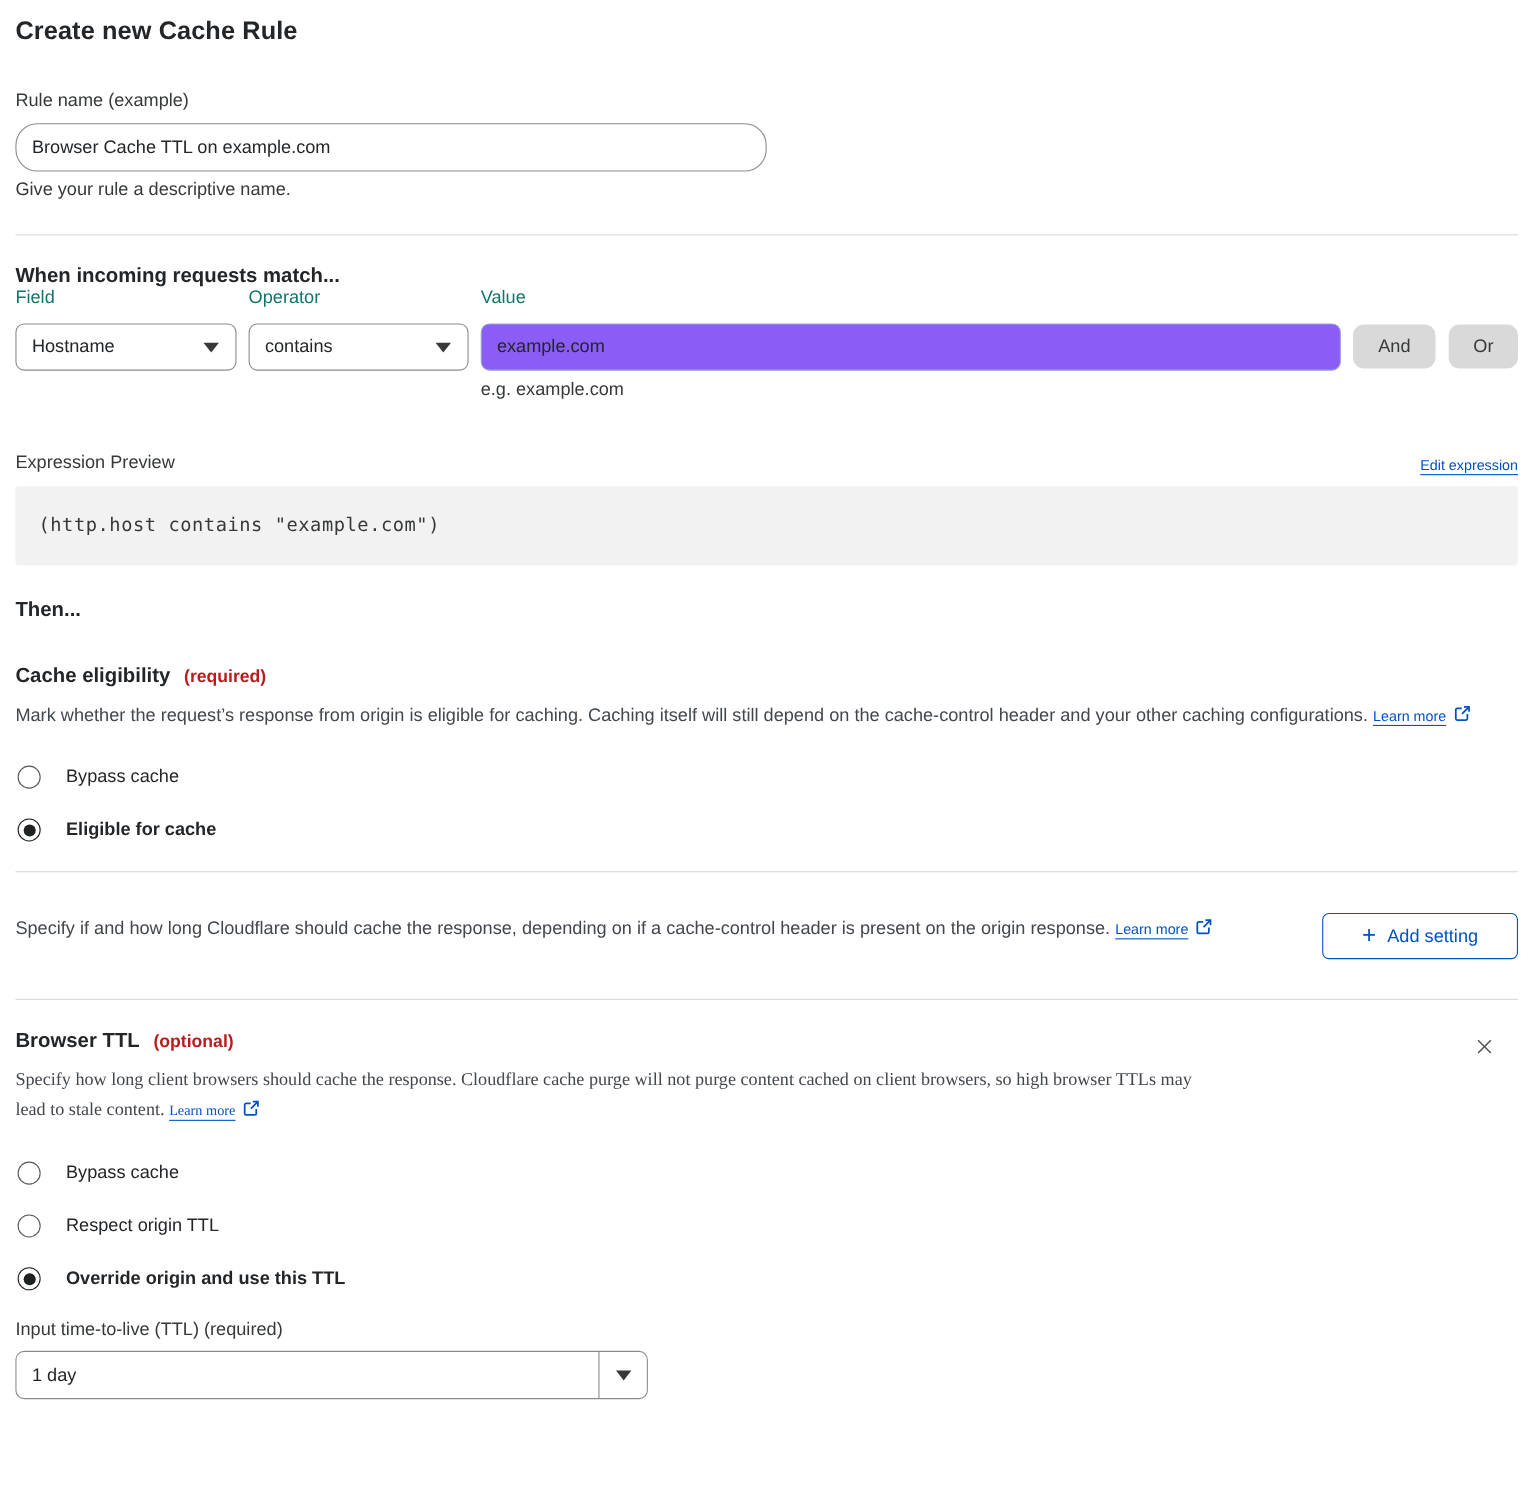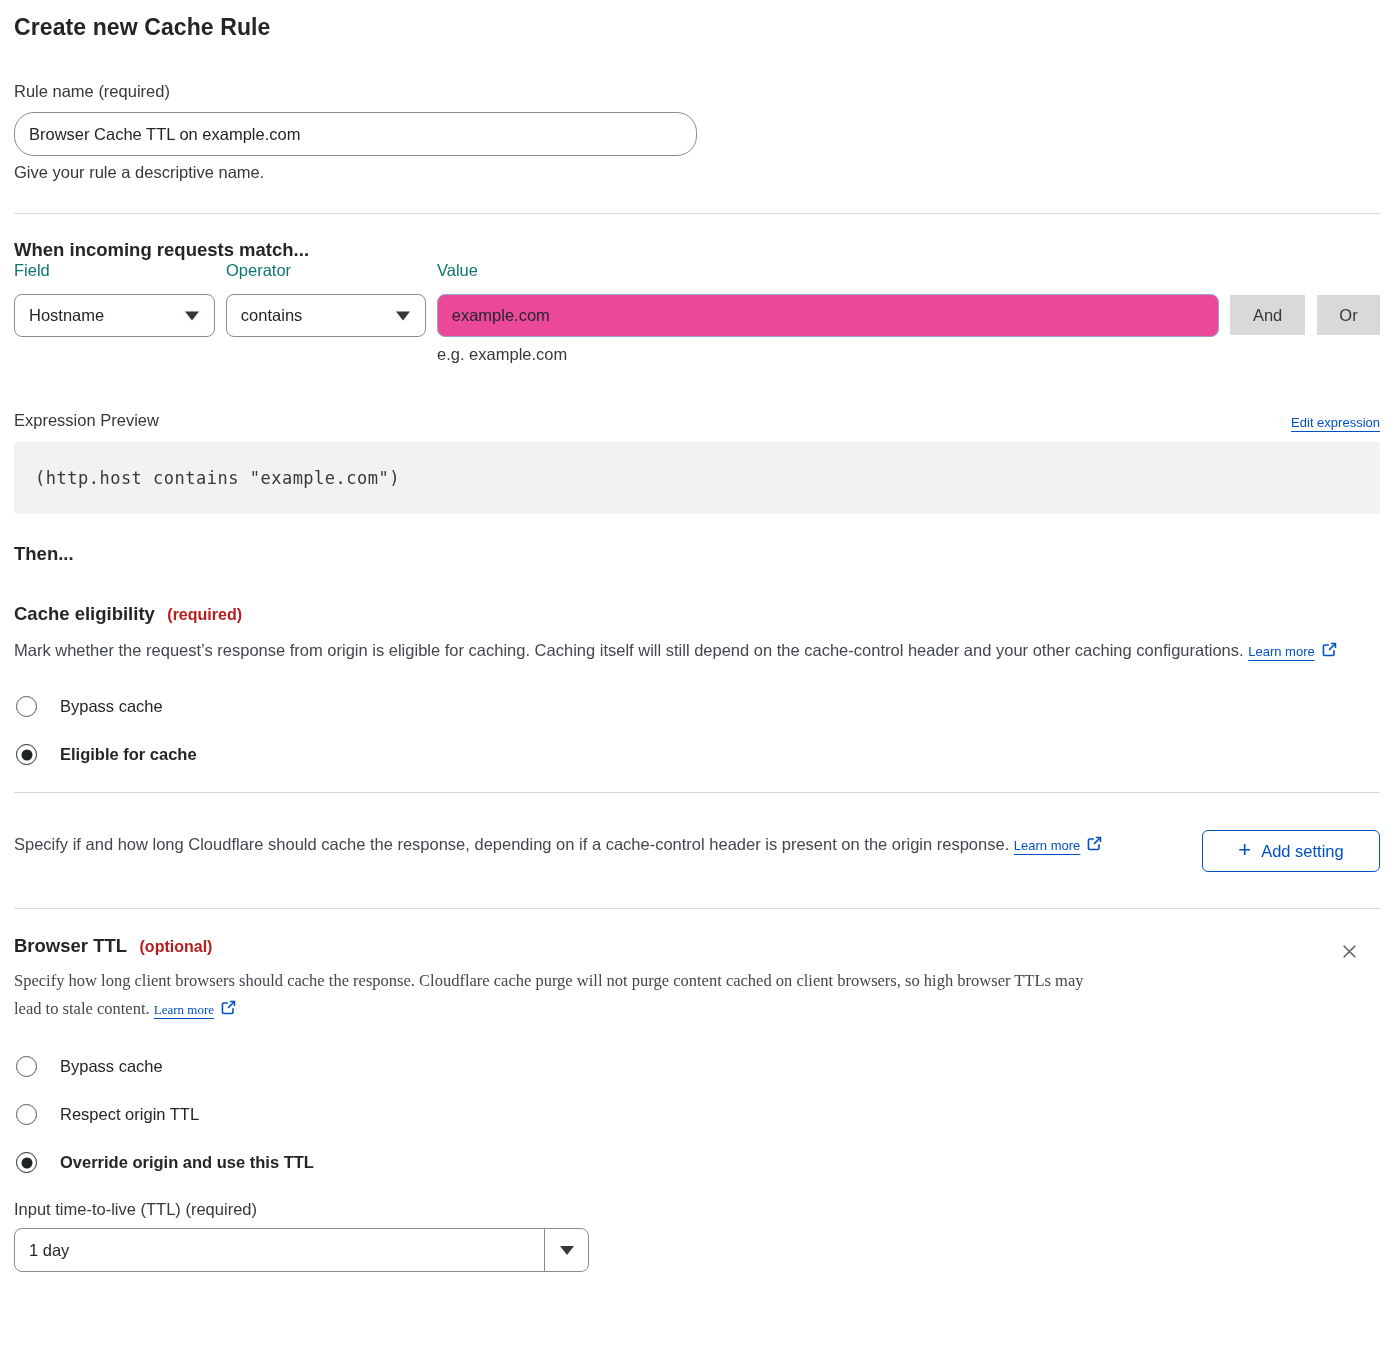--- a/index.html
+++ b/index.html
@@ -55,36 +55,36 @@
     position: absolute;
     right: 15px;
     top: 50%;
     transform: translateY(-50%);
     width: 0; height: 0;
     border-left: 7px solid transparent;
     border-right: 7px solid transparent;
     border-top: 9px solid #36393a;
   }
   .value-input {
-    background: #ec4899;
+    background: #8b5cf6;
     border: 1px solid #96a7cb;
     border-radius: 8px;
     height: 43px;
     font-size: 16.5px;
     color: #232629;
     padding: 0 14px;
     font-family: "Liberation Sans", sans-serif;
     outline: none;
   }
 
   
   .gray-btn {
     background: #d9d9d9;
     border: none;
-    border-radius: 0;
+    border-radius: 10px;
     height: 40px;
     font-family: "Liberation Sans", sans-serif;
     font-size: 16.5px;
     color: #36393a;
     cursor: pointer;
   }
   .outline-btn {
     display: flex;
     align-items: center;
     justify-content: center;
@@ -187,21 +187,21 @@
   .close-btn { position: absolute; right: 21px; cursor: pointer; line-height: 0; }
 </style>
 </head>
 <body>
 
 <div class="container">
 
   <h1 class="page-title">Create new Cache Rule</h1>
 
   <div style="margin-top: 41px;">
-    <div class="field-label">Rule name (required)</div>
+    <div class="field-label">Rule name (example)</div>
     <input class="text-input" style="margin-top: 11px; border-radius: 20px;" type="text" value="Browser Cache TTL on example.com">
     <div class="helper-text" style="margin-top: 7px;">Give your rule a descriptive name.</div>
   </div>
 
   <hr class="divider" style="margin-top: 31px;">
 
   <div style="margin-top: 25px;">
     <div class="section-heading">When incoming requests match...</div>
 
     <div class="match-labels">

